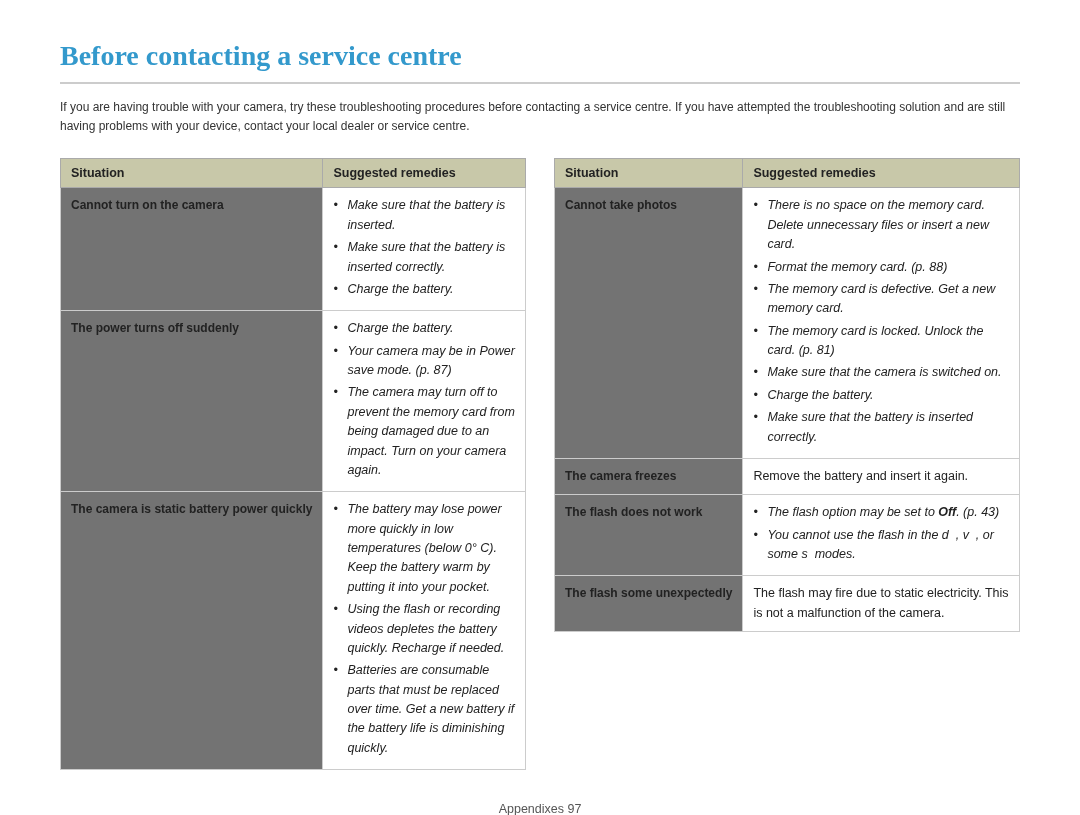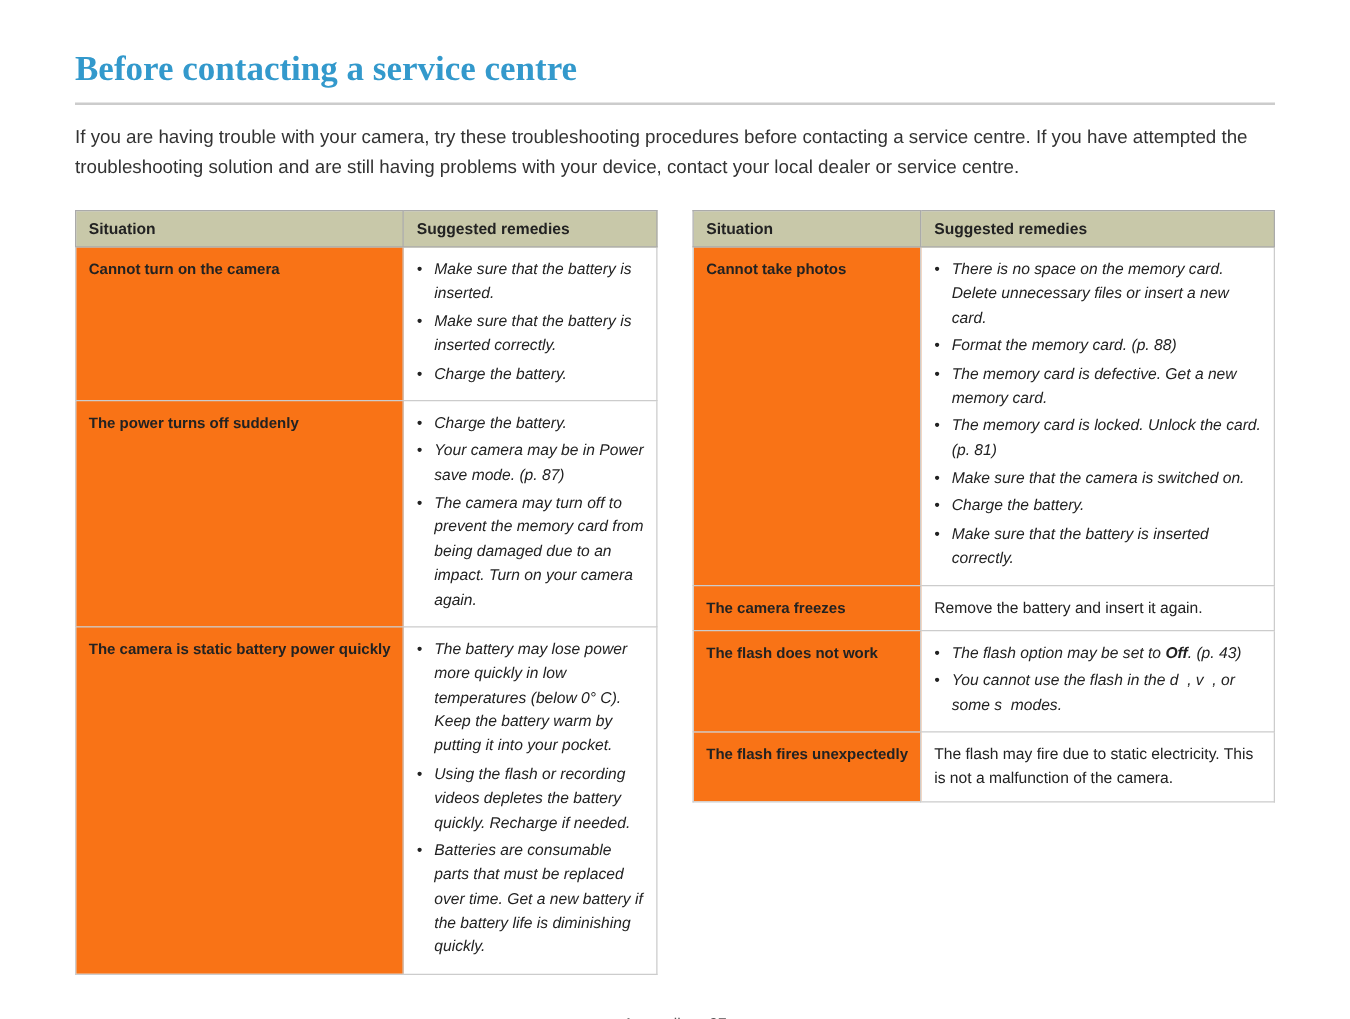--- a/index.html
+++ b/index.html
@@ -15,21 +15,21 @@
     h1 {
       font-size: 28px;
       font-weight: bold;
       color: #3399cc;
       border-bottom: 2px solid #cccccc;
       padding-bottom: 10px;
       margin-bottom: 14px;
       font-family: Liberation Serif, serif;
     }
     .intro {
-      font-size: 15px;
+      font-size: 12px;
       color: #333;
       line-height: 1.6;
       margin-bottom: 22px;
     }
     .tables-wrapper {
       display: flex;
       gap: 28px;
     }
     .table-section {
       flex: 1;
@@ -51,21 +51,21 @@
     tbody tr td {
       border: 1px solid #ccc;
       padding: 8px 10px;
       vertical-align: top;
       line-height: 1.55;
     }
     tbody tr td:first-child {
       font-weight: bold;
       font-size: 12px;
       white-space: nowrap;
-      background: #f97316;
+      background: #737373;
       width: 130px;
     }
     ul.remedies {
       list-style: none;
       padding: 0;
       margin: 0;
       font-style: italic;
     }
     ul.remedies li {
       padding-left: 14px;
@@ -166,21 +166,21 @@
           <tr>
             <td>The flash does not work</td>
             <td>
               <ul class="remedies">
                 <li>The flash option may be set to <b>Off</b>. (p. 43)</li>
                 <li>You cannot use the flash in the d&nbsp;&nbsp;, v&nbsp;&nbsp;, or some s&nbsp;&nbsp;modes.</li>
               </ul>
             </td>
           </tr>
           <tr>
-            <td>The flash fires unexpectedly</td>
+            <td>The flash some unexpectedly</td>
             <td>The flash may fire due to static electricity. This is not a malfunction of the camera.</td>
           </tr>
         </tbody>
     </table>
   </div>
 
 </div>
 
 <div class="footer">Appendixes  97</div>
 

